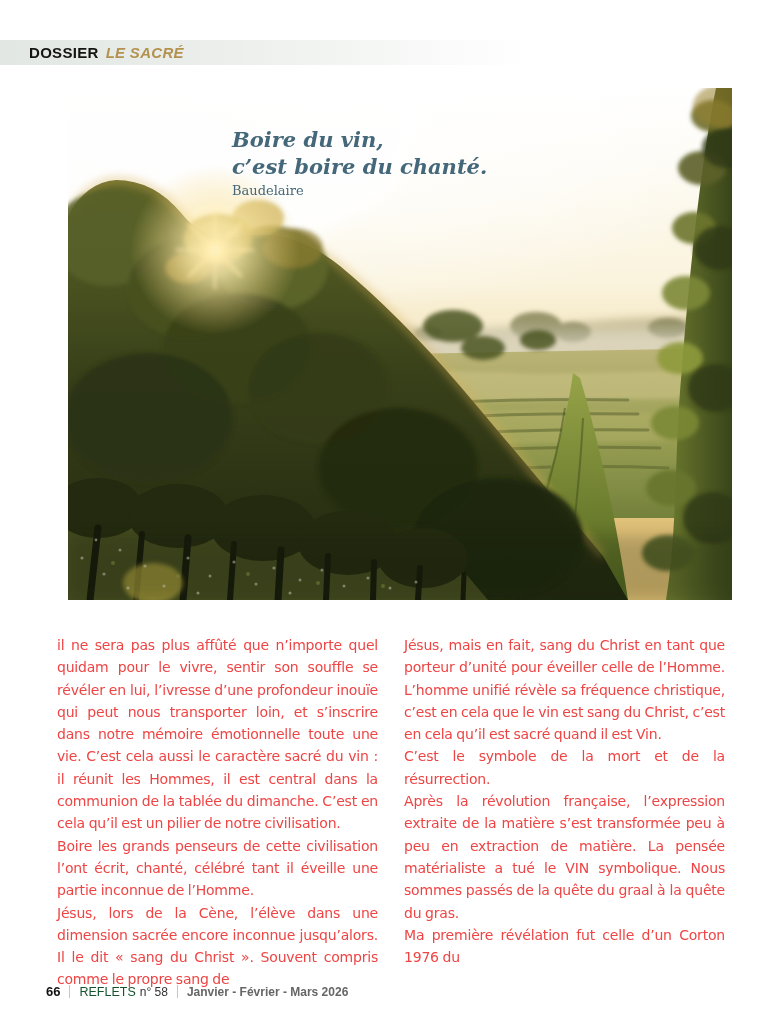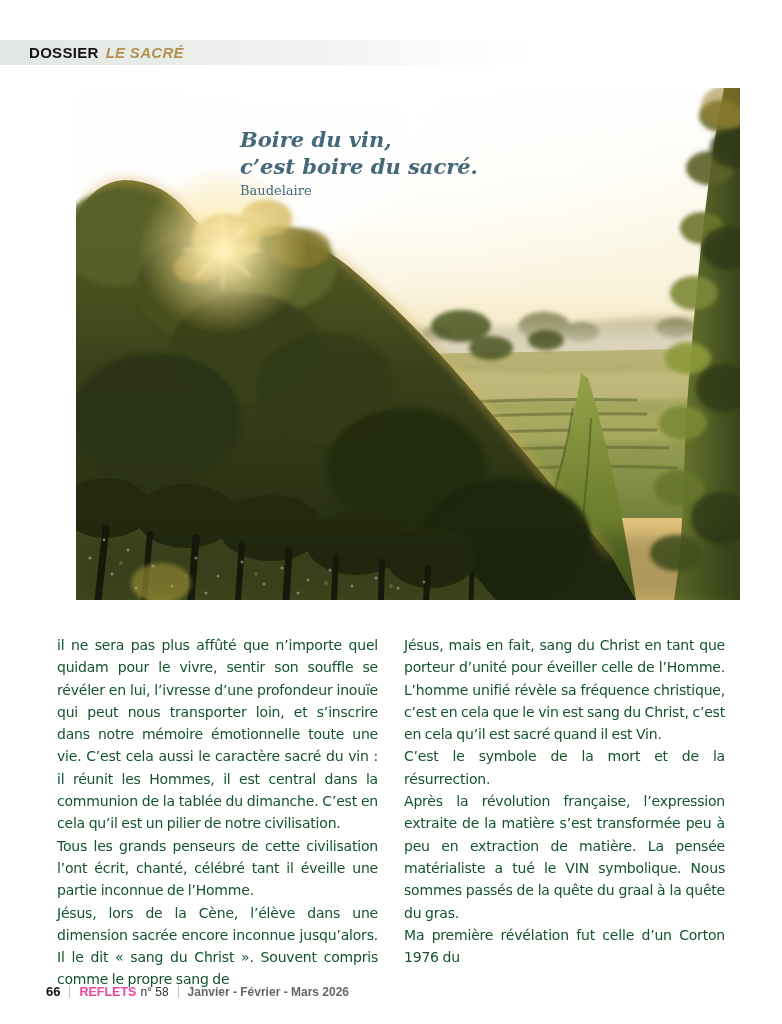--- a/index.html
+++ b/index.html
@@ -24,21 +24,21 @@
     gap: 7px;
     font-weight: bold;
     font-size: 15px;
     letter-spacing: 0.3px;
   }
   .header-band .dossier { color: #141414; }
   .header-band .section { color: #b3914f; font-style: italic; }
   
   .hero {
     position: absolute;
-    left: 76px; top: 88px;
+    left: 68px; top: 88px;
     width: 664px; height: 512px;
   }
   .hero svg { display: block; width: 664px; height: 512px; }
   .quote-block {
     position: absolute;
     left: 164px; top: 38px;
     font-family: "DejaVu Serif", serif;
     color: #44687a;
   }
   .quote-line {
@@ -60,36 +60,36 @@
     display: flex;
     gap: 26px;
   }
   .col { flex: 1 1 0; }
   .col p {
     font-family: "DejaVu Sans", sans-serif;
     font-size: 14px;
     line-height: 22.3px;
     letter-spacing: -0.2px;
     word-spacing: -0.6px;
-    color: #14532d;
+    color: #ef4444;
     text-align: justify;
   }
   
   .footer {
     position: absolute;
     left: 46px; top: 984px;
     display: flex;
     align-items: center;
     gap: 9px;
     font-size: 12px;
     color: #222222;
   }
   .footer .pagenum { font-weight: bold; font-size: 13px; color: #111; }
   .footer .mag-group { display: flex; align-items: baseline; gap: 4px; }
-  .footer .mag { font-weight: bold; font-size: 12.5px; color: #ec4899; }
+  .footer .mag { font-weight: normal; font-size: 12.5px; color: #14532d; }
   .footer .issue { font-size: 12px; color: #333; }
   .footer .period { font-size: 12px; color: #666; font-weight: bold; }
   .vdiv { width: 1px; height: 13px; background: #c6c6c6; }
 </style>
 </head>
 <body>
 
 <div class="page">
 
   <div class="header-band">
@@ -274,29 +274,29 @@
         <ellipse cx="648" cy="300" rx="28" ry="24"></ellipse>
         <ellipse cx="645" cy="430" rx="30" ry="26"></ellipse>
       </g>
       <ellipse cx="655" cy="18" rx="30" ry="22" fill="#99822e" opacity="0.55" filter="url(#b2)"></ellipse>
 
       <rect x="0" y="448" width="664" height="64" fill="#141a08" opacity="0.22" filter="url(#b8)"></rect>
     </svg>
 
     <div class="quote-block">
       <span class="quote-line">Boire du vin,</span>
-      <span class="quote-line">c’est boire du sacré.</span>
+      <span class="quote-line">c’est boire du chanté.</span>
       <div class="attribution">Baudelaire</div>
     </div>
   </figure>
 
   <main class="article">
     <div class="col">
       <p>il ne sera pas plus affûté que n’importe quel quidam pour le vivre, sentir son souffle se révéler en lui, l’ivresse d’une profondeur inouïe qui peut nous transporter loin, et s’inscrire dans notre mémoire émotionnelle toute une vie. C’est cela aussi le caractère sacré du vin : il réunit les Hommes, il est central dans la communion de la tablée du dimanche. C’est en cela qu’il est un pilier de notre civilisation.</p>
-      <p>Tous les grands penseurs de cette civilisation l’ont écrit, chanté, célébré tant il éveille une partie inconnue de l’Homme.</p>
+      <p>Boire les grands penseurs de cette civilisation l’ont écrit, chanté, célébré tant il éveille une partie inconnue de l’Homme.</p>
       <p>Jésus, lors de la Cène, l’élève dans une dimension sacrée encore inconnue jusqu’alors. Il le dit « sang du Christ ». Souvent compris comme le propre sang de</p>
     </div>
     <div class="col">
       <p>Jésus, mais en fait, sang du Christ en tant que porteur d’unité pour éveiller celle de l’Homme. L’homme unifié révèle sa fréquence christique, c’est en cela que le vin est sang du Christ, c’est en cela qu’il est sacré quand il est Vin.</p>
       <p>C’est le symbole de la mort et de la résurrection.</p>
       <p>Après la révolution française, l’expression extraite de la matière s’est transformée peu à peu en extraction de matière. La pensée matérialiste a tué le VIN symbolique. Nous sommes passés de la quête du graal à la quête du gras.</p>
       <p>Ma première révélation fut celle d’un Corton 1976 du</p>
     </div>
   </main>
 

